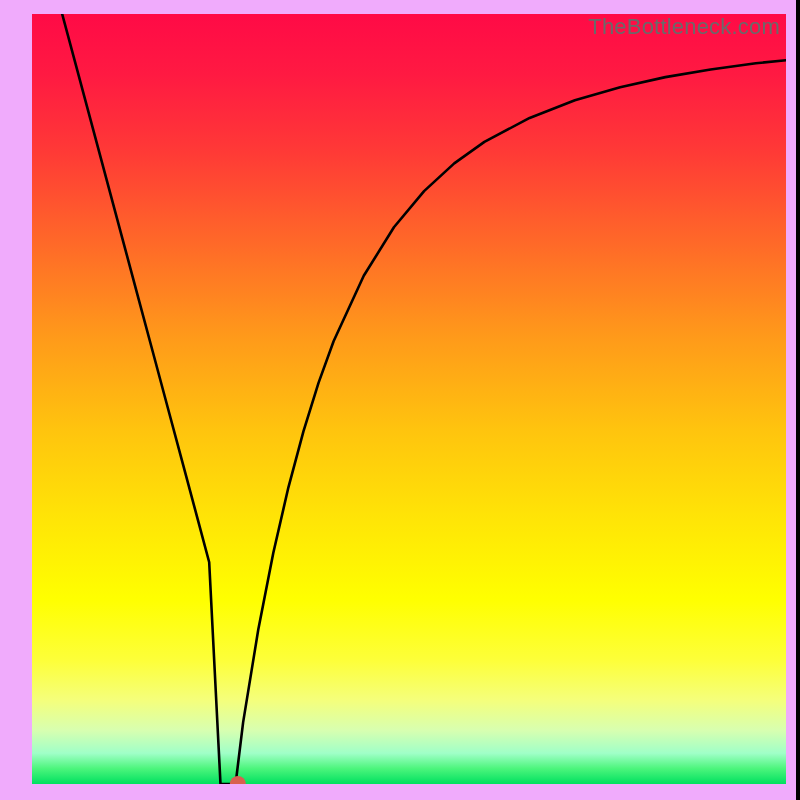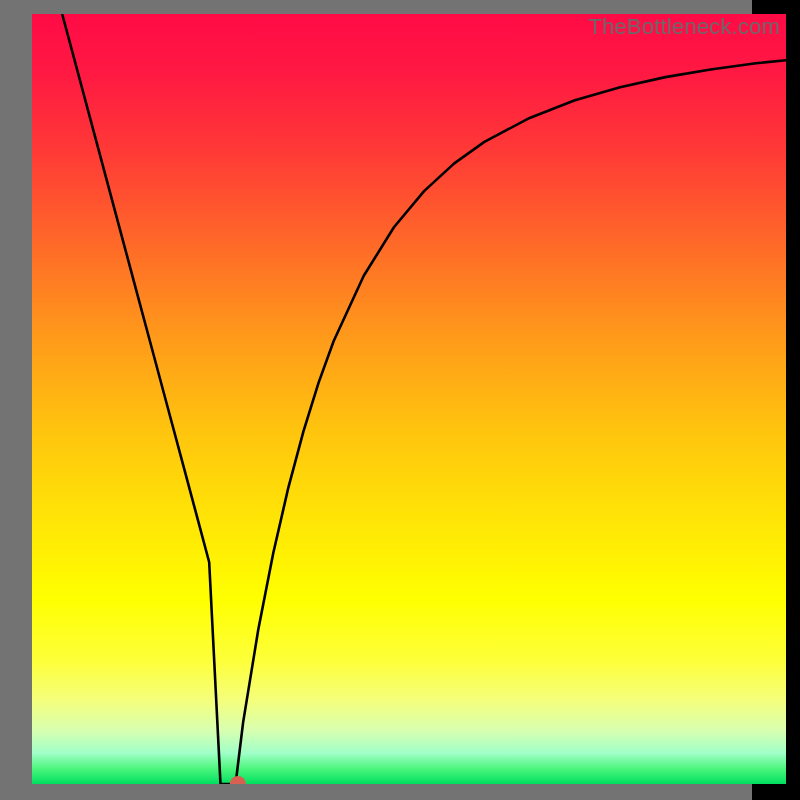--- a/index.html
+++ b/index.html
@@ -10,21 +10,22 @@
     background: #000;
     overflow: hidden;
     font-family: Arial, Helvetica, sans-serif;
   }
   .frame {
     position: absolute;
     left: 0;
     top: 0;
     width: 752px;
     height: 800px;
-    background: #737373;
+    background: #f0abfc;
+    padding-left: 44px;
   }
   .plot {
     position: absolute;
     left: 32px;
     top: 14px;
     width: 754px;
     height: 770px;
     background: linear-gradient(to bottom,
       #ff0a46 0%,
       #ff1a42 8%,

